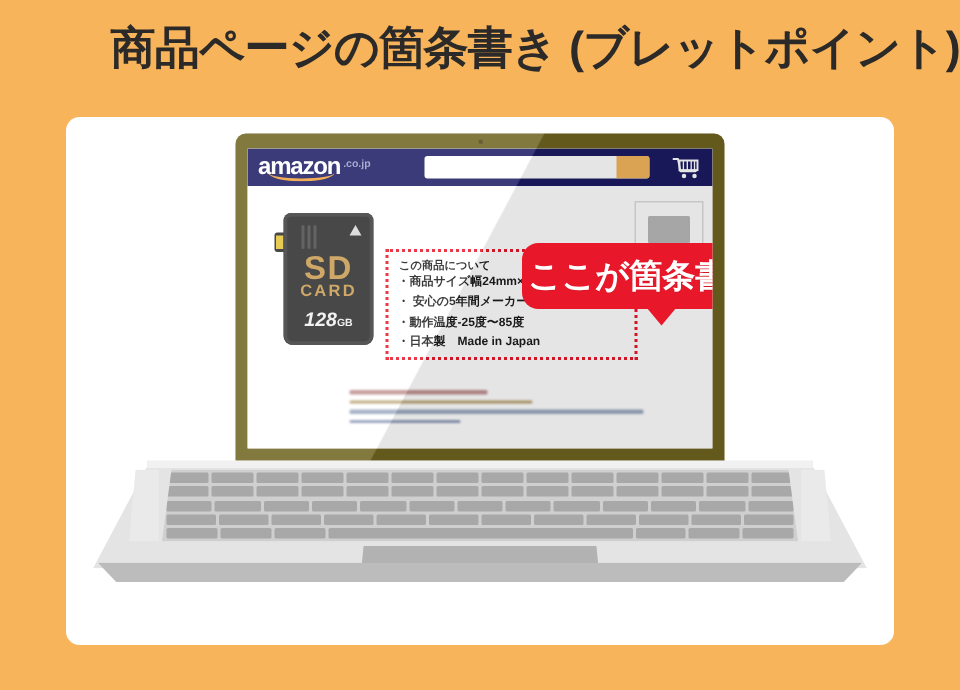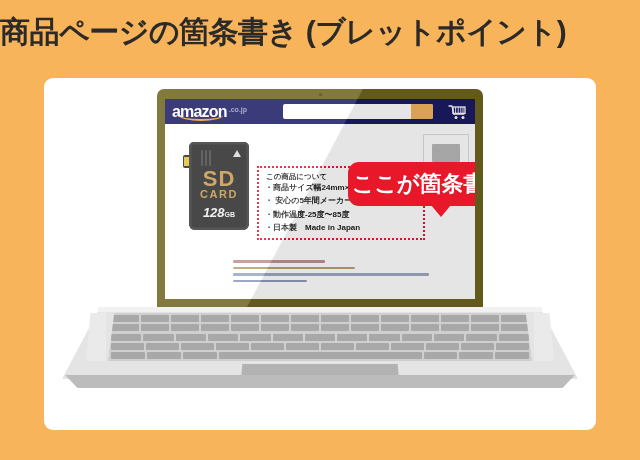--- a/index.html
+++ b/index.html
@@ -6,21 +6,21 @@
   body{
     width:640px;height:460px;
     background:#F8B45A;
     font-family:"Liberation Sans","DejaVu Sans",sans-serif;
     overflow:hidden;position:relative;
   }
 
   
   .page-title{
     position:absolute;left:0;top:12px;width:640px;
-    text-align:left;
+    text-align:right;
     font-size:30px;font-weight:bold;color:#2b2a28;
     letter-spacing:-0.5px;
     white-space:nowrap;
   }
 
   
   .card{
     position:absolute;left:44px;top:78px;
     width:552px;height:352px;
     background:#ffffff;border-radius:9px;

